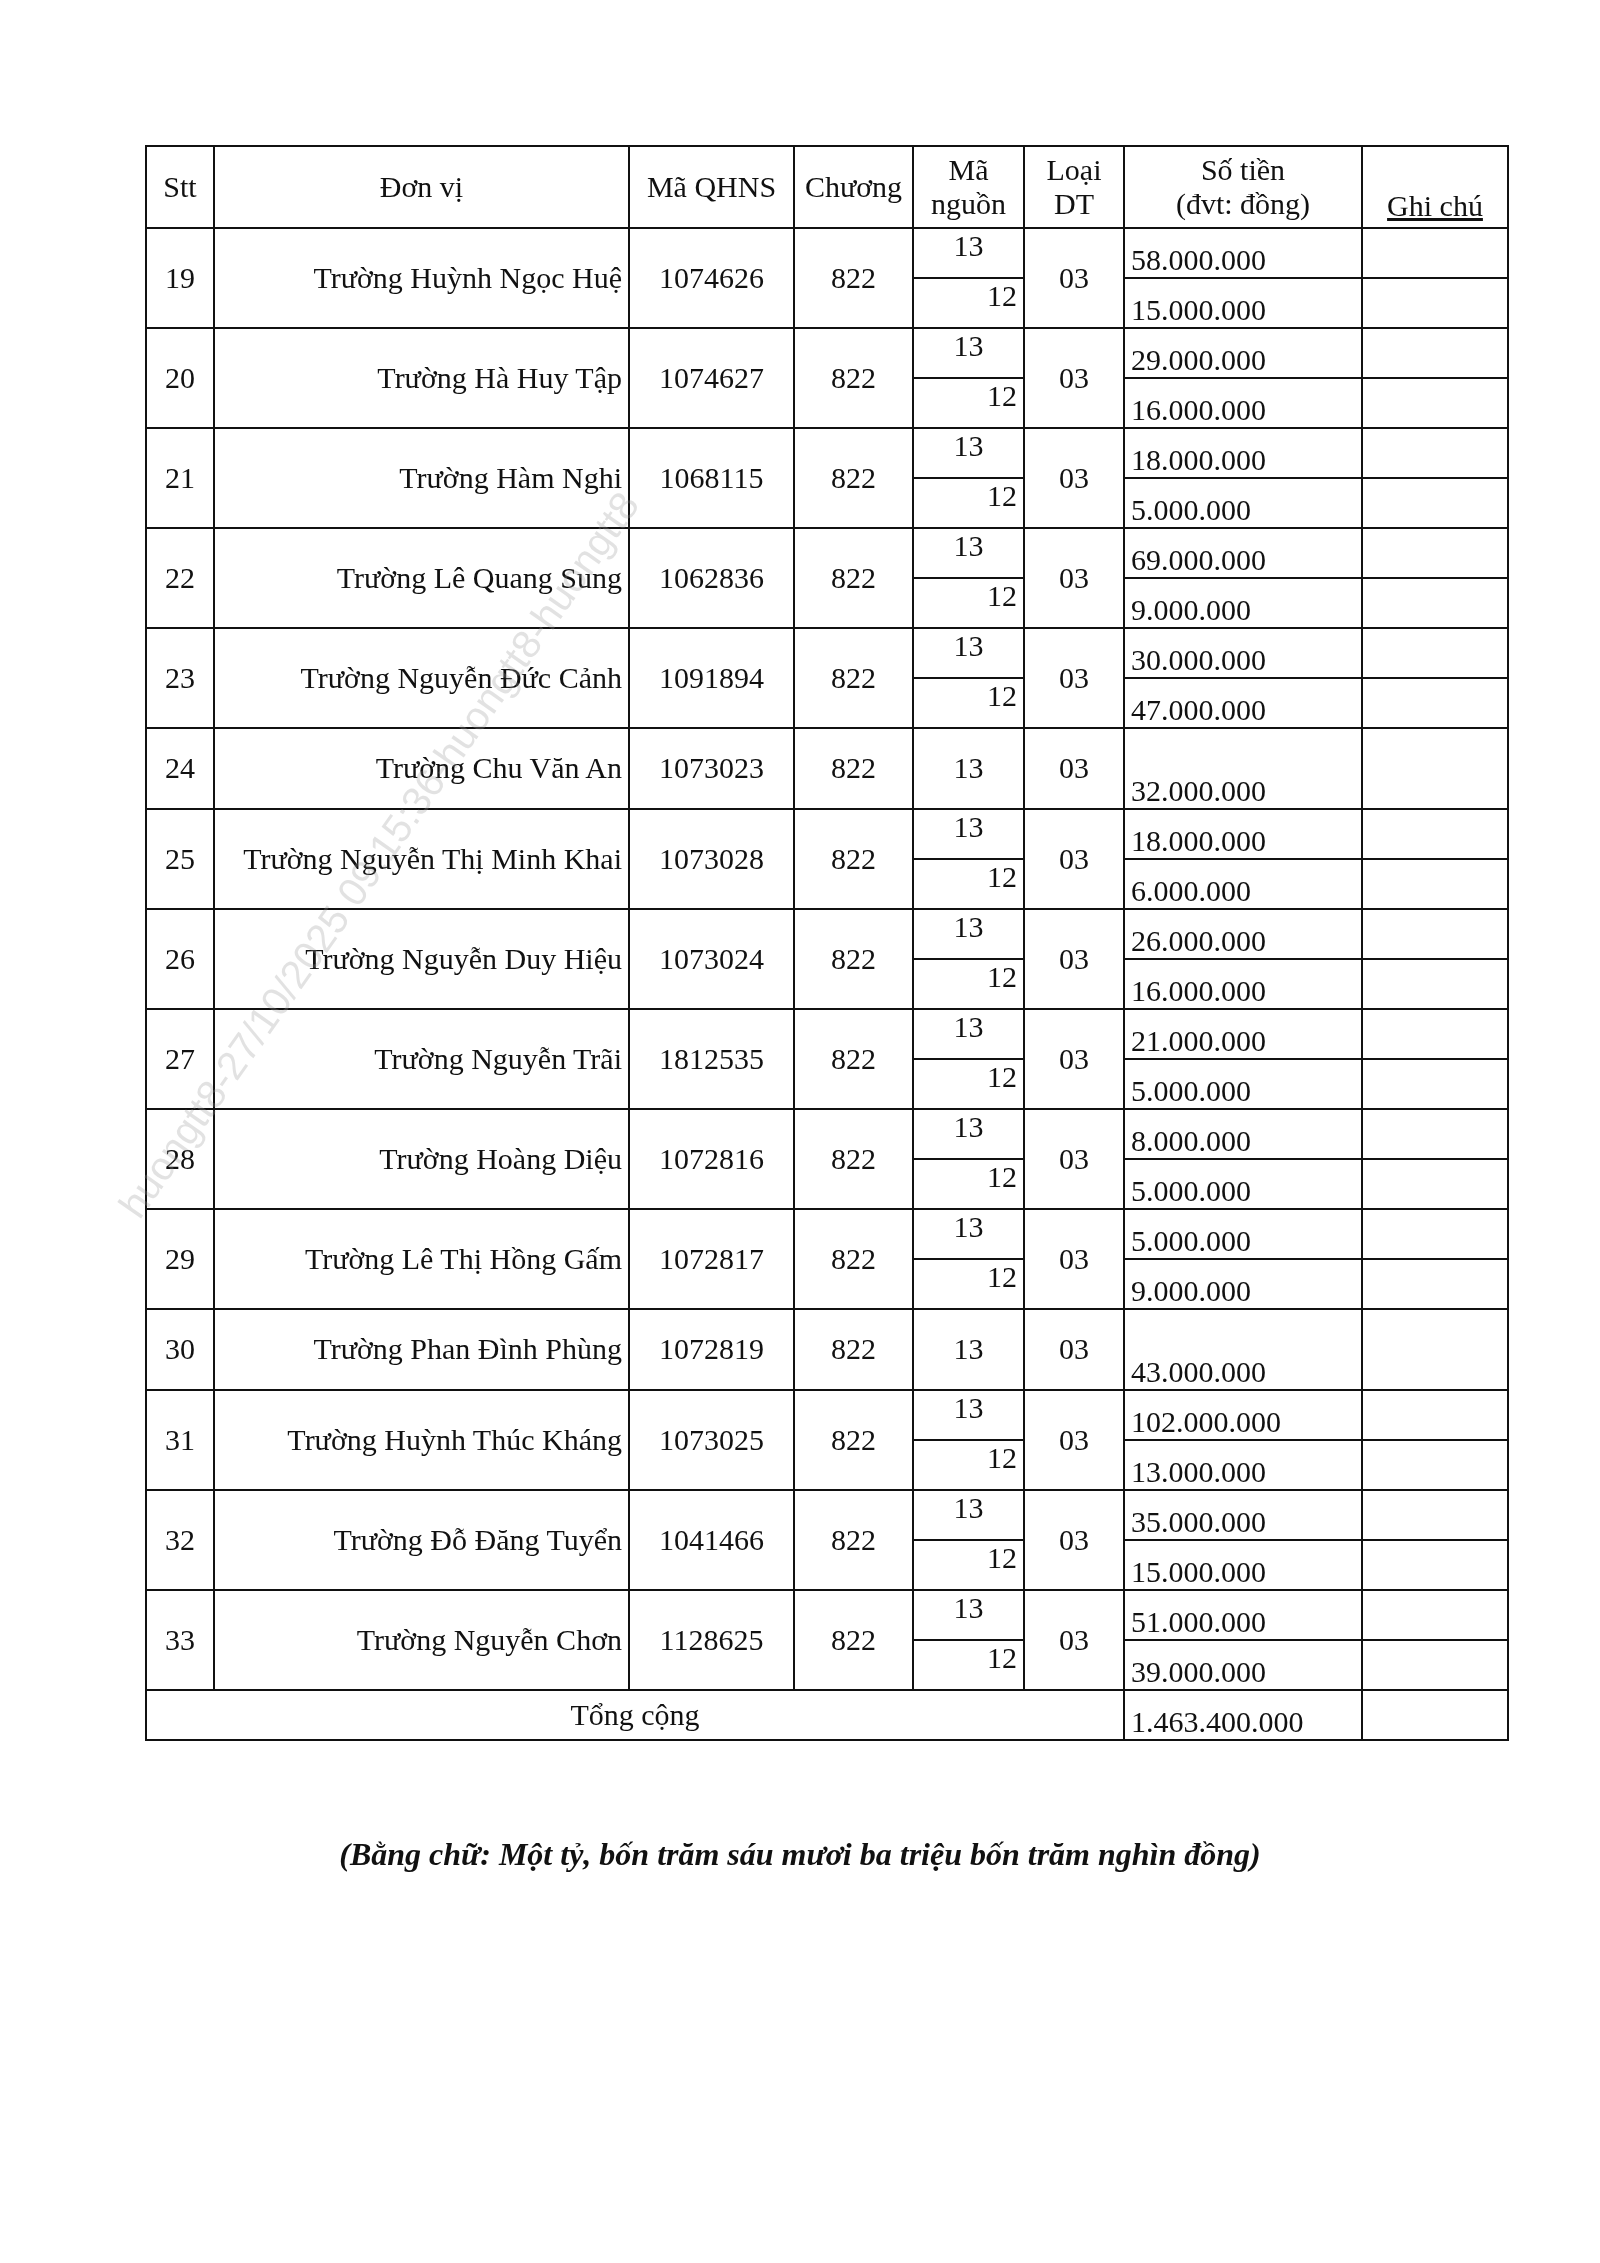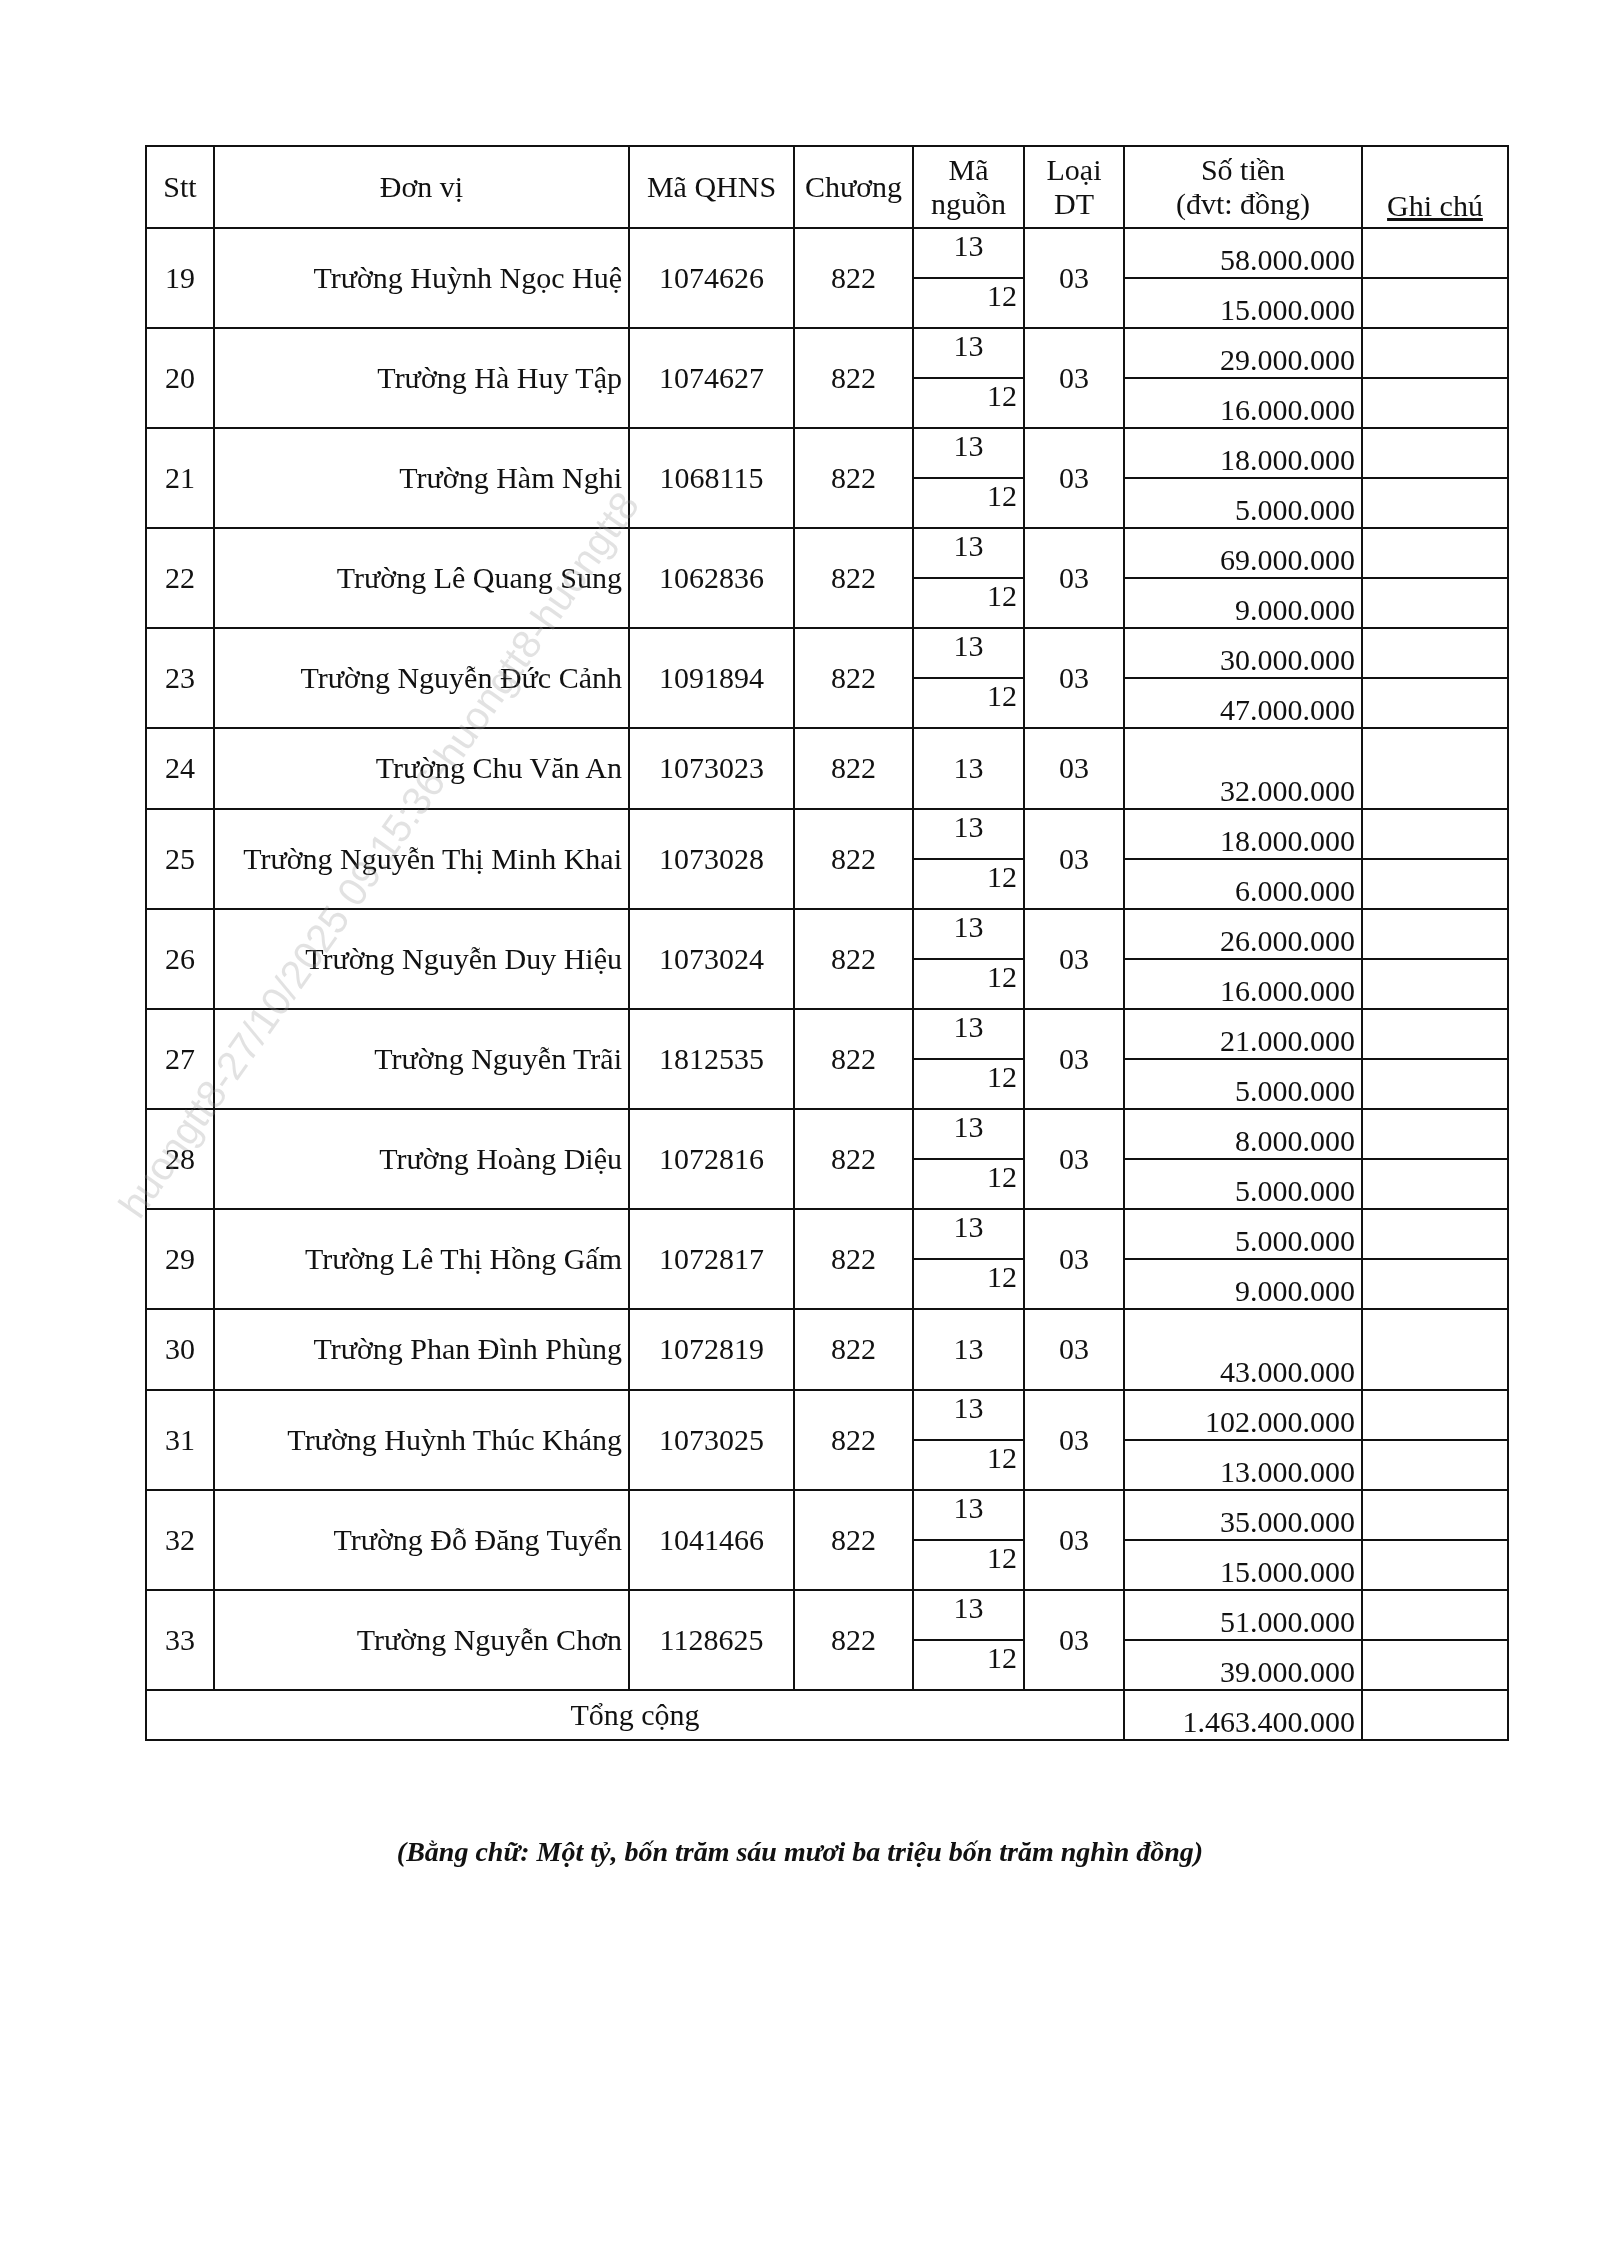--- a/index.html
+++ b/index.html
@@ -6,28 +6,28 @@
   body { width: 1600px; height: 2263px; position: relative; overflow: hidden;
          font-family: "Liberation Serif", "DejaVu Serif", serif; color: #111; }
   .page { position: absolute; left: 0; top: 0; width: 1600px; height: 2263px; }
   table.alloc { position: absolute; left: 145px; top: 145px; border-collapse: collapse;
                 table-layout: fixed; width: 1362px; font-size: 30px; }
   table.alloc td, table.alloc th { border: 2px solid #111; padding: 0 6px; font-weight: normal;
                                    line-height: 1.15; overflow: hidden; white-space: nowrap; }
   table.alloc th { height: 76px; text-align: center; vertical-align: middle; }
   td.c { text-align: center; vertical-align: middle; }
   td.name { text-align: right; vertical-align: middle; padding-left: 6px; }
-  td.amt { text-align: right; vertical-align: bottom; padding-right: 14px; padding-bottom: 2px; }
+  td.amt { vertical-align: bottom; padding-right: 14px; padding-bottom: 2px; }
   td.half { height: 48px; }
   td.single { height: 79px; }
   td.src { vertical-align: top; padding-top: 4px; }
   td.srcb { vertical-align: top; padding-top: 6px; text-align: right; }
   tr.total td { height: 48px; }
   .words { position: absolute; left: 0; width: 1600px; top: 1836px; text-align: center;
-           font-style: italic; font-weight: bold; font-size: 28px; }
+           font-style: italic; font-weight: bold; font-size: 32px; }
   .watermark { position: absolute; left: 110px; top: 1200px; width: 1600px;
                transform: rotate(-55deg); transform-origin: left top;
                font-family: "Liberation Sans", sans-serif; font-size: 40px;
                color: rgba(150,150,150,0.28); white-space: nowrap; pointer-events: none; }
 </style>
 </head>
 <body>
 
 <div class="page">
   <table class="alloc">

